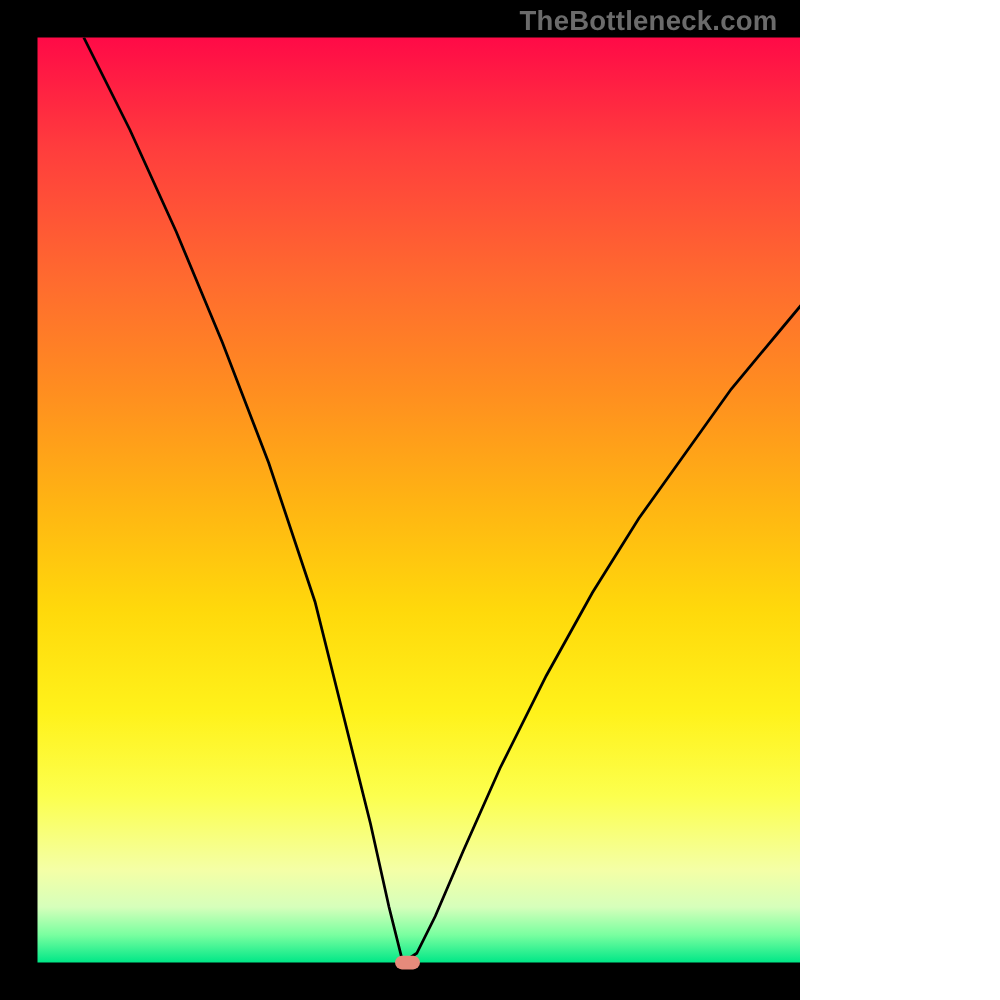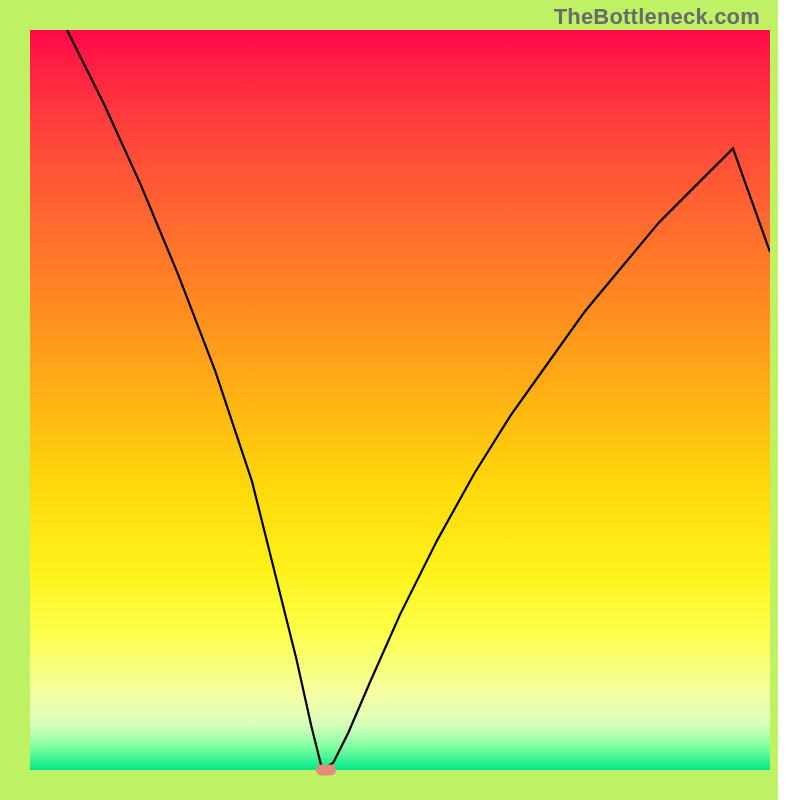--- a/index.html
+++ b/index.html
@@ -1,24 +1,24 @@
 <!DOCTYPE html>
 <html><head>
 <meta charset="utf-8">
 <style>
   body {
     margin: 0;
     padding: 0;
     background: #fff;
   }
   .frame {
-    width: 778px;
+    width: 640px;
     height: 800px;
     position: relative;
-    background: #bef264;
+    background: #000000;
     overflow: hidden;
   }
   .plot-area {
     position: absolute;
     left: 30px;
     top: 30px;
     width: 740px;
     height: 740px;
     background: linear-gradient(
       to bottom,

